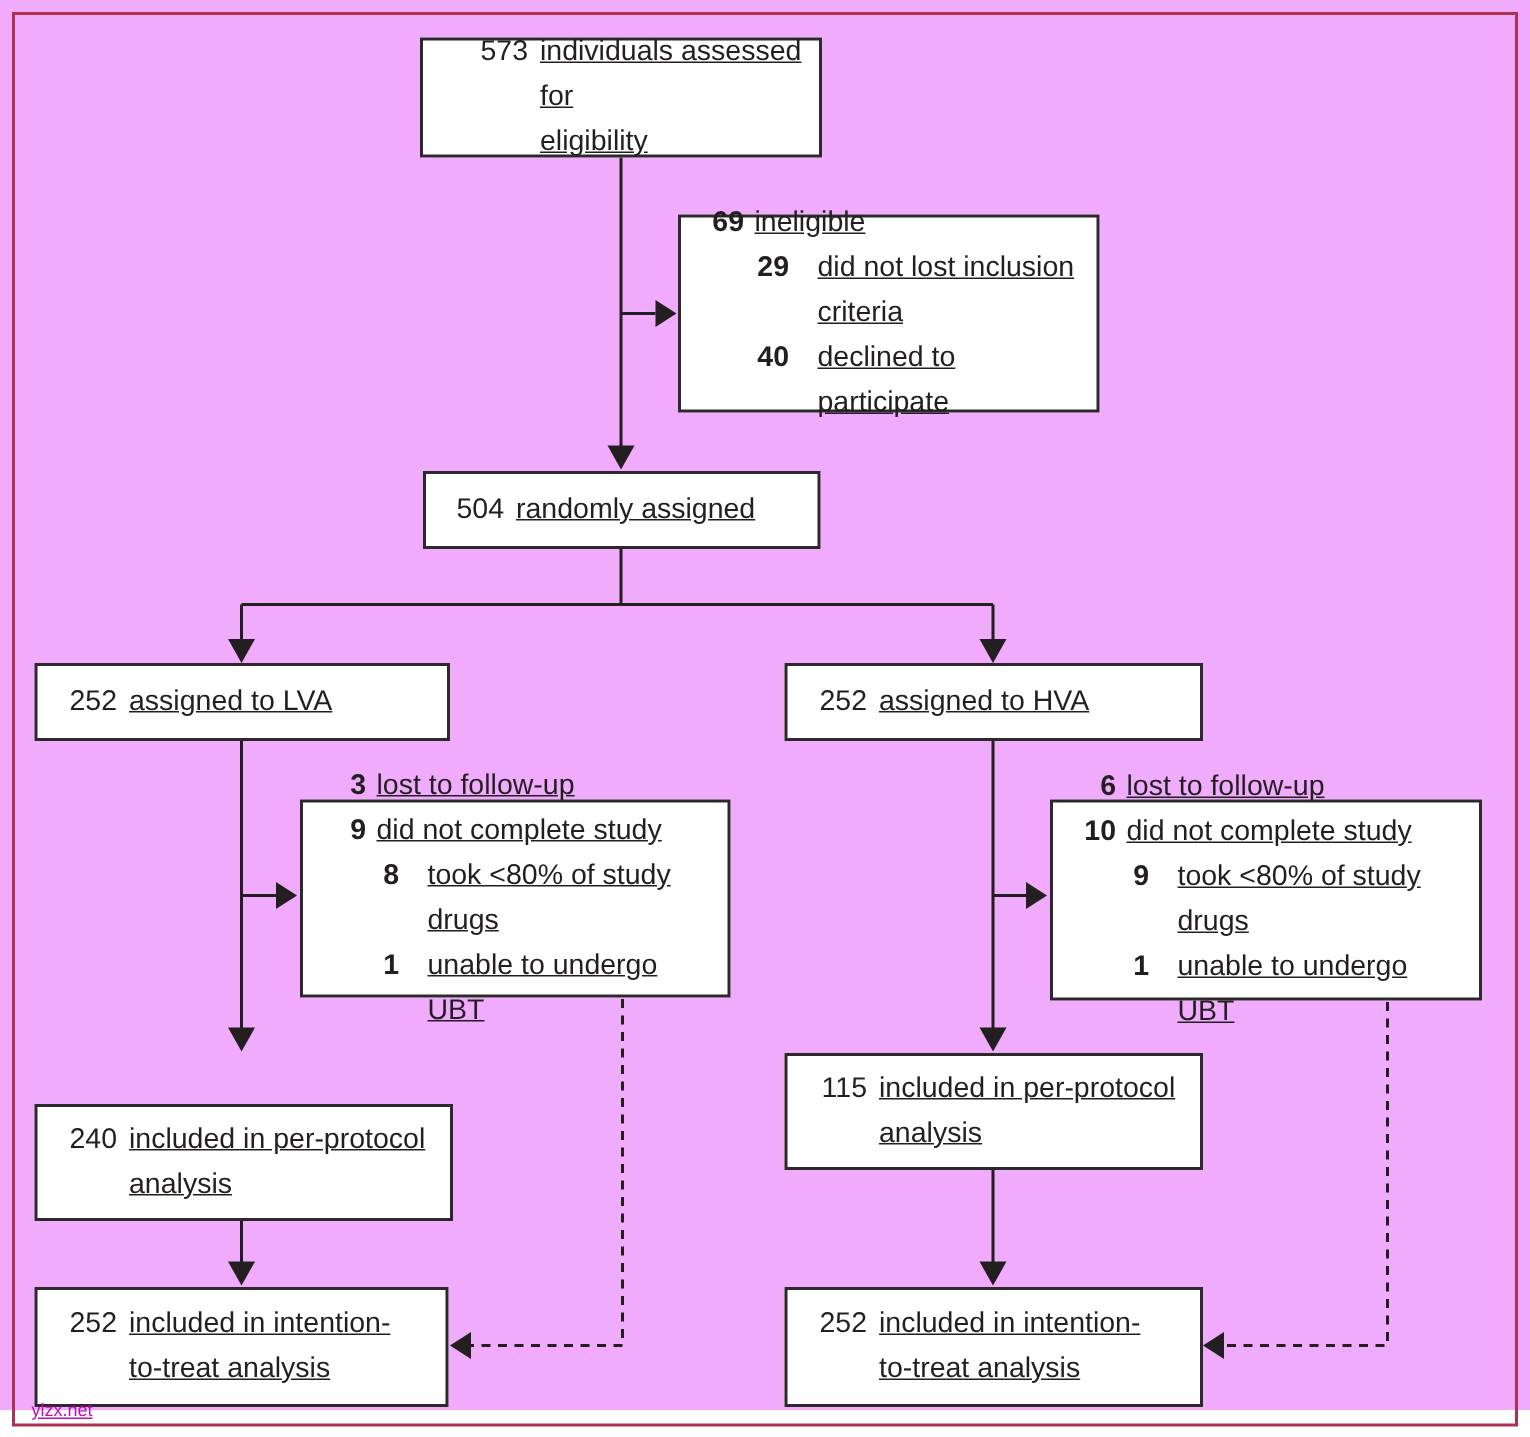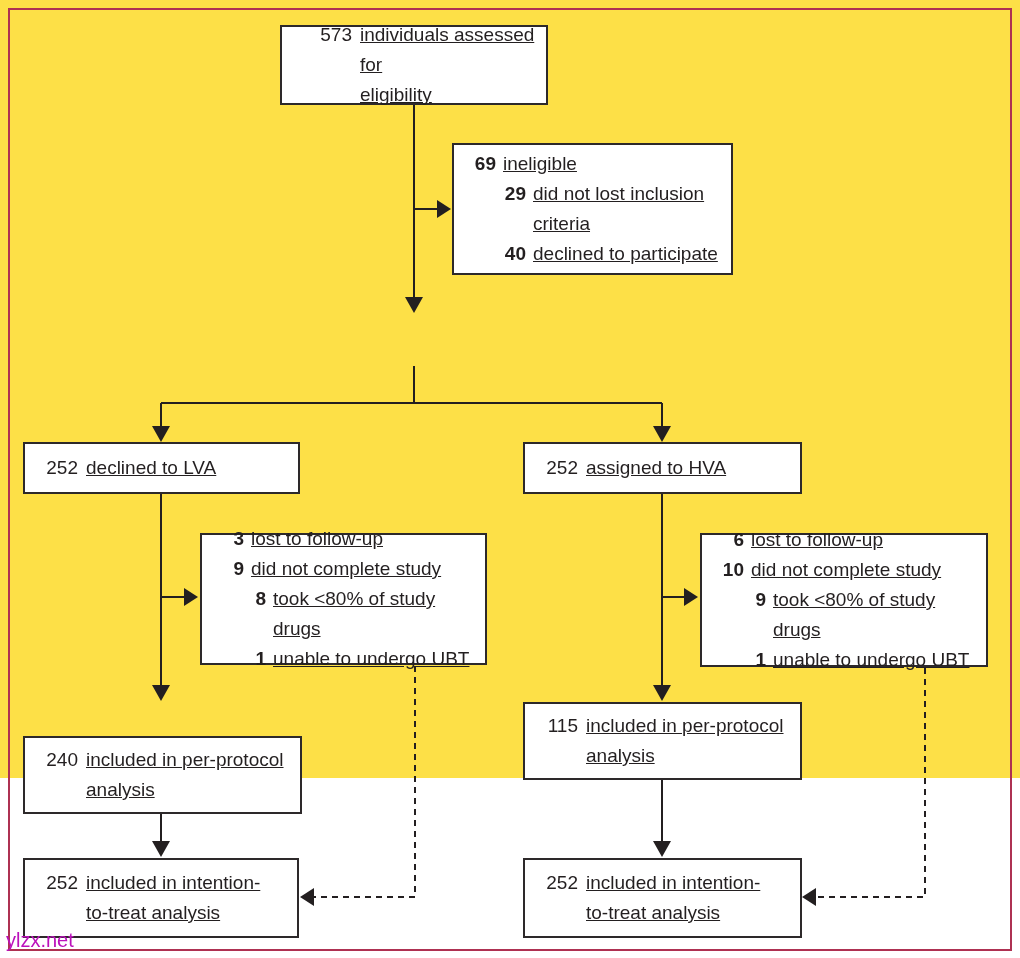--- a/index.html
+++ b/index.html
@@ -5,50 +5,50 @@
   :root{
     --frame:#ae3152;
     --box-border:#2d292a;
     --text:#231f20;
     --connector:#231f20;
     --watermark:#bb11bb;
   }
   *{box-sizing:border-box;margin:0;padding:0}
   html,body{width:1020px;height:958px;background:#fff;overflow:hidden}
   body{font-family:"Liberation Sans","DejaVu Sans",sans-serif;color:var(--text);}
-  .canvas{position:relative;width:1020px;height:778px;background:#fde047;}
+  .canvas{position:relative;width:1020px;height:940px;background:#f0abfc;}
   .frame{position:absolute;left:8px;top:8px;width:1004px;height:943px;border:2px solid var(--frame);}
   svg.connectors{position:absolute;left:0;top:0;pointer-events:none;}
   .box{
     position:absolute;background:#fff;border:2px solid var(--box-border);
     display:flex;flex-direction:column;justify-content:center;
     font-size:19px;line-height:30px;padding:0 6px 0 19px;
   }
   .line{display:flex;align-items:flex-start;}
   .num{flex:0 0 auto;width:34px;text-align:right;margin-right:8px;white-space:nowrap;}
   .txt{white-space:pre-line;text-decoration:underline;}
   
   .side .num{width:22px;margin-right:7px;font-weight:bold;}
-  .side .line.l1{margin-left:30px;}
+  .side .line.l1{margin-left:30px;gap:12px;}
   .lost .line.l1{margin-left:22px;}
   
   #bx-assessed {left:280px;top:25px; width:268px;height:80px; padding-left:36px;}
   #bx-ineligible{left:452px;top:143px;width:281px;height:132px;padding-left:20px;}
   #bx-randomized{left:282px;top:314px;width:265px;height:52px;padding-left:18px;}
   #bx-lva      {left:23px; top:442px;width:277px;height:52px;}
   #bx-hva      {left:523px;top:442px;width:279px;height:52px;}
   #bx-lva-lost {left:200px;top:533px;width:287px;height:132px;padding-left:20px;}
   #bx-hva-lost {left:700px;top:533px;width:288px;height:134px;padding-left:20px;}
   #bx-lva-pp   {left:23px; top:702px;width:279px;height:78px;margin-top:34px;}
   #bx-hva-pp   {left:523px;top:702px;width:279px;height:78px;}
   #bx-lva-itt  {left:23px; top:858px;width:276px;height:80px;}
   #bx-hva-itt  {left:523px;top:858px;width:279px;height:80px;}
   .watermark{
-    position:absolute;left:6px;top:930px;font-size:20px;line-height:20px;
-    color:var(--watermark);cursor:pointer;background:transparent;
+    position:absolute;left:21px;top:930px;font-size:12px;line-height:20px;
+    color:var(--watermark);text-decoration:underline;cursor:pointer;background:transparent;
   }
 </style>
 </head>
 <body>
 
 <div class="canvas">
 
   <div class="frame"></div>
 
   <svg class="connectors" width="1020" height="958" viewBox="0 0 1020 958">
@@ -98,25 +98,31 @@
       <span class="num">29</span>
       <span class="txt">did not lost inclusion
 criteria</span>
     </div>
     <div class="line l1">
       <span class="num">40</span>
       <span class="txt">declined to participate</span>
     </div>
   </div>
 
+  <div class="box" id="bx-randomized">
+    <div class="line">
+      <span class="num">504</span>
+      <span class="txt">randomly assigned</span>
+    </div>
+  </div>
 
   <div class="box" id="bx-lva">
     <div class="line">
       <span class="num">252</span>
-      <span class="txt">declined to LVA</span>
+      <span class="txt">assigned to LVA</span>
     </div>
   </div>
 
   <div class="box" id="bx-hva">
     <div class="line">
       <span class="num">252</span>
       <span class="txt">assigned to HVA</span>
     </div>
   </div>
 

